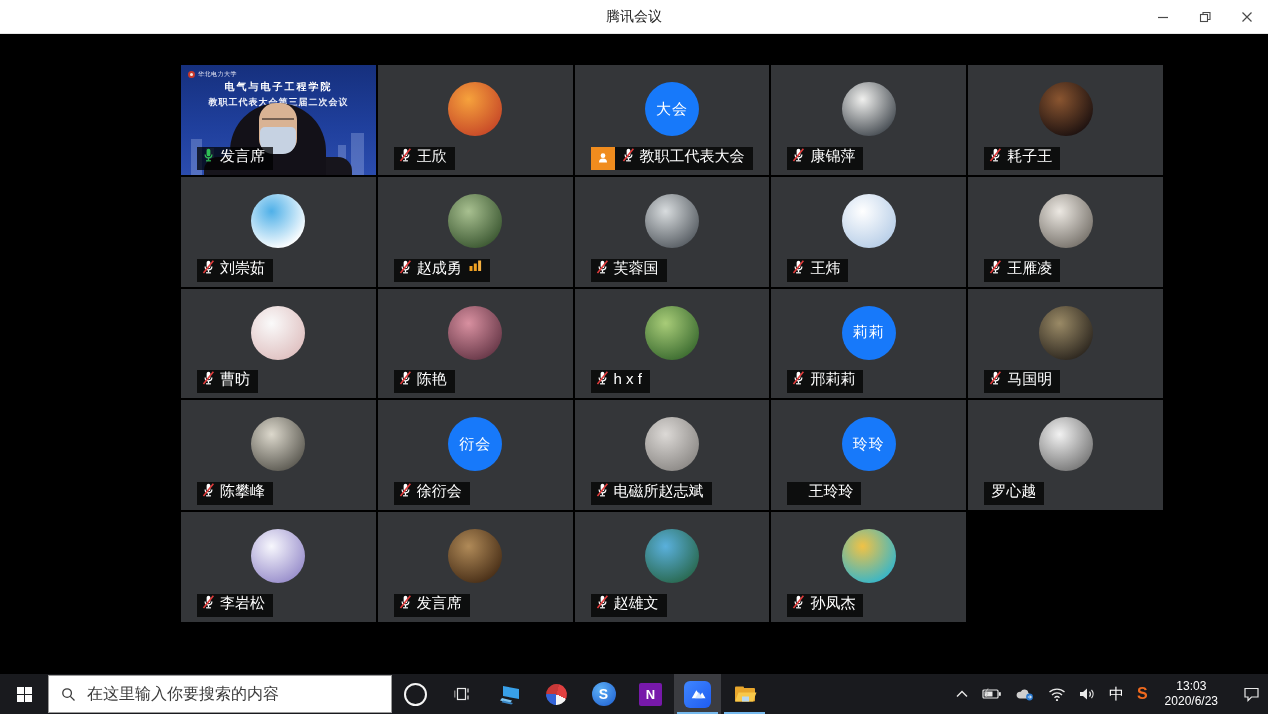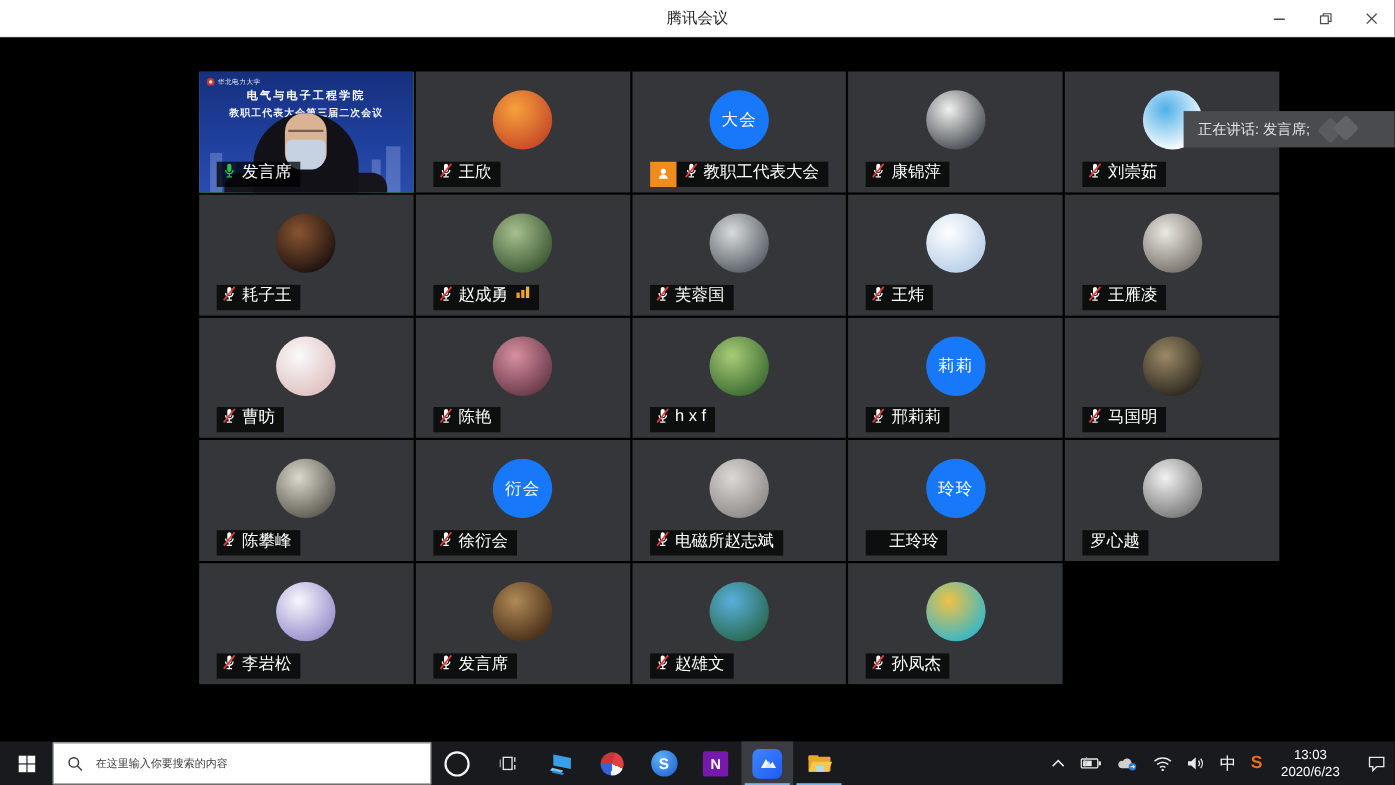--- a/index.html
+++ b/index.html
@@ -50,21 +50,21 @@
 
   
   .taskbar{position:absolute;left:0;right:0;bottom:0;height:40px;background:#191a1e;display:flex;align-items:center;}
   .tb-btn{width:48px;height:40px;display:flex;align-items:center;justify-content:center;position:relative;flex:0 0 auto;}
   .tb-btn.app{width:47px;}
   .tb-btn.open::after{content:"";position:absolute;left:3px;right:3px;bottom:0;height:2px;background:#76b9ed;}
   .tb-btn.activeapp{background:#3b3c41;}
   .winlogo{display:grid;grid-template-columns:7px 7px;grid-template-rows:7px 7px;gap:1px;}
   .winlogo i{background:#fbfbfb;}
   .searchbox{width:344px;height:38px;background:#fff;border:1px solid #9a9a9a;display:flex;align-items:center;gap:9px;padding-left:12px;box-sizing:border-box;flex:0 0 auto;}
-  .searchbox input{border:none;outline:none;flex:1;font-size:10px;color:#333;font-family:inherit;background:transparent;}
+  .searchbox input{border:none;outline:none;flex:1;font-size:16px;color:#333;font-family:inherit;background:transparent;}
   .searchbox input::placeholder{color:#3c3c3c;opacity:1;}
   .cortana-ring{width:19px;height:19px;border:2px solid #f5f5f5;border-radius:50%;}
   .icon-sq{border-radius:4px;display:flex;align-items:center;justify-content:center;color:#fff;font-weight:700;}
   .sogou-blue{width:24px;height:24px;border-radius:50%;background:radial-gradient(circle at 35% 30%,#5db0f5,#1b5bd0);font-size:14px;}
   .onenote{width:23px;height:23px;background:#7719aa;font-size:13px;border-radius:2px;}
   .meeting-ic{width:27px;height:27px;border-radius:6px;background:linear-gradient(135deg,#3f86ff,#1f5cf0);display:flex;align-items:center;justify-content:center;}
   .pinwheel{width:21px;height:21px;border-radius:50%;background:conic-gradient(#e04040 0 100deg,#f5f5f5 100deg 170deg,#3464d8 170deg 260deg,#c83838 260deg 360deg);transform:rotate(15deg);}
   .tray{margin-left:auto;display:flex;align-items:center;gap:13px;padding-right:8px;}
   .tray-ic{display:flex;align-items:center;justify-content:center;}
   .ime{color:#fff;font-size:15px;}
@@ -184,49 +184,49 @@
         <line x1="8" y1="11.2" x2="8" y2="13.6" stroke="#fff" stroke-width="1.3"></line>
         <line x1="5.4" y1="14.2" x2="10.6" y2="14.2" stroke="#fff" stroke-width="1.3"></line>
         <line x1="2.6" y1="14.4" x2="13.2" y2="1.4" stroke="#e23c3c" stroke-width="1.7"></line>
       </svg>
       <span class="pname">康锦萍</span>
 
     </div>
   </div>
       <div class="tile">
 
+    <div class="avatar" style="background: radial-gradient(circle at 38% 32%, rgb(138, 85, 48), rgb(30, 18, 16) 78%);"></div>
+
+    <div class="plabel">
+
+      <svg class="micicon" width="15" height="16" viewBox="0 0 16 16">
+        <path d="M8 1.4c-1.15 0-2 .9-2 2v4a2 2 0 0 0 4 0v-4c0-1.1-.85-2-2-2z" fill="#fff"></path>
+        <path d="M4.4 7.4a3.6 3.6 0 0 0 7.2 0" stroke="#fff" fill="none" stroke-width="1.3"></path>
+        <line x1="8" y1="11.2" x2="8" y2="13.6" stroke="#fff" stroke-width="1.3"></line>
+        <line x1="5.4" y1="14.2" x2="10.6" y2="14.2" stroke="#fff" stroke-width="1.3"></line>
+        <line x1="2.6" y1="14.4" x2="13.2" y2="1.4" stroke="#e23c3c" stroke-width="1.7"></line>
+      </svg>
+      <span class="pname">耗子王</span>
+
+    </div>
+  </div>
+      <div class="tile">
+
     <div class="avatar" style="background: radial-gradient(circle at 38% 32%, rgb(79, 176, 232), rgb(255, 255, 255) 78%);"></div>
 
     <div class="plabel">
 
       <svg class="micicon" width="15" height="16" viewBox="0 0 16 16">
         <path d="M8 1.4c-1.15 0-2 .9-2 2v4a2 2 0 0 0 4 0v-4c0-1.1-.85-2-2-2z" fill="#fff"></path>
         <path d="M4.4 7.4a3.6 3.6 0 0 0 7.2 0" stroke="#fff" fill="none" stroke-width="1.3"></path>
         <line x1="8" y1="11.2" x2="8" y2="13.6" stroke="#fff" stroke-width="1.3"></line>
         <line x1="5.4" y1="14.2" x2="10.6" y2="14.2" stroke="#fff" stroke-width="1.3"></line>
         <line x1="2.6" y1="14.4" x2="13.2" y2="1.4" stroke="#e23c3c" stroke-width="1.7"></line>
       </svg>
       <span class="pname">刘崇茹</span>
-
-    </div>
-  </div>
-      <div class="tile">
-
-    <div class="avatar" style="background: radial-gradient(circle at 38% 32%, rgb(138, 85, 48), rgb(30, 18, 16) 78%);"></div>
-
-    <div class="plabel">
-
-      <svg class="micicon" width="15" height="16" viewBox="0 0 16 16">
-        <path d="M8 1.4c-1.15 0-2 .9-2 2v4a2 2 0 0 0 4 0v-4c0-1.1-.85-2-2-2z" fill="#fff"></path>
-        <path d="M4.4 7.4a3.6 3.6 0 0 0 7.2 0" stroke="#fff" fill="none" stroke-width="1.3"></path>
-        <line x1="8" y1="11.2" x2="8" y2="13.6" stroke="#fff" stroke-width="1.3"></line>
-        <line x1="5.4" y1="14.2" x2="10.6" y2="14.2" stroke="#fff" stroke-width="1.3"></line>
-        <line x1="2.6" y1="14.4" x2="13.2" y2="1.4" stroke="#e23c3c" stroke-width="1.7"></line>
-      </svg>
-      <span class="pname">耗子王</span>
 
     </div>
   </div>
       <div class="tile">
 
     <div class="avatar" style="background: radial-gradient(circle at 38% 32%, rgb(168, 192, 144), rgb(62, 90, 52) 78%);"></div>
 
     <div class="plabel">
 
       <svg class="micicon" width="15" height="16" viewBox="0 0 16 16">
@@ -514,27 +514,20 @@
         <line x1="8" y1="11.2" x2="8" y2="13.6" stroke="#fff" stroke-width="1.3"></line>
         <line x1="5.4" y1="14.2" x2="10.6" y2="14.2" stroke="#fff" stroke-width="1.3"></line>
         <line x1="2.6" y1="14.4" x2="13.2" y2="1.4" stroke="#e23c3c" stroke-width="1.7"></line>
       </svg>
       <span class="pname">孙凤杰</span>
 
     </div>
   </div>
     </div>
 
-  <div class="toast">
-    <span class="toast-text">正在讲话: 发言席;</span>
-    <span class="toast-logo">
-        <i class="a"></i>
-        <i class="b"></i>
-      </span>
-  </div>
 </div>
 
 <div class="taskbar">
   <div class="tb-btn">
     <span class="winlogo">
         <i></i>
         <i></i>
         <i></i>
         <i></i>
       </span>

